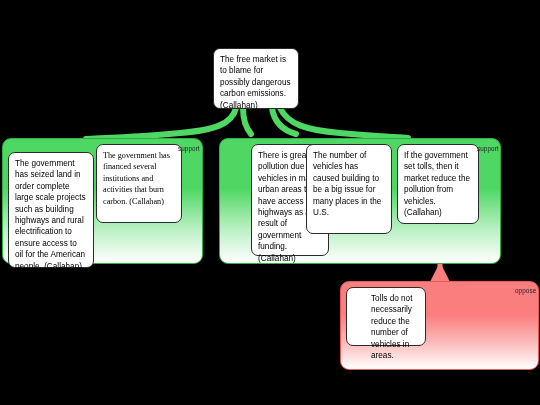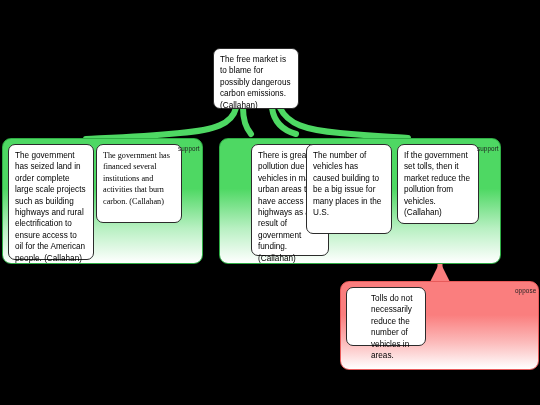--- a/index.html
+++ b/index.html
@@ -53,21 +53,21 @@
     <rect x="430" y="230" width="20" height="3" fill="#fa7e7e"></rect>
   </svg>
 
   <div class="node" style="left:213px;top:48px;width:86px;height:61px;">
     <span>The free market is to blame for possibly dangerous carbon emissions. (Callahan)</span>
   </div>
 
   <div class="group support" style="left:2px;top:138px;width:201px;height:126px;"></div>
   <div class="badge" style="left:178px;top:145px;">support</div>
 
-  <div class="node" style="left:8px;top:144px;width:86px;height:116px;">
+  <div class="node" style="left:8px;top:152px;width:86px;height:116px;">
     <span>The government has seized land in order complete large scale projects such as building highways and rural electrification to ensure access to oil for the American people. (Callahan)</span>
   </div>
 
   <div class="node" style="left:96px;top:144px;width:86px;height:79px;font-family:Liberation Serif, serif;">
     <span>The government has financed several institutions and activities that burn carbon. (Callahan)</span>
   </div>
 
   <div class="group support" style="left:219px;top:138px;width:282px;height:126px;"></div>
   <div class="badge" style="left:477px;top:145px;">support</div>
 

